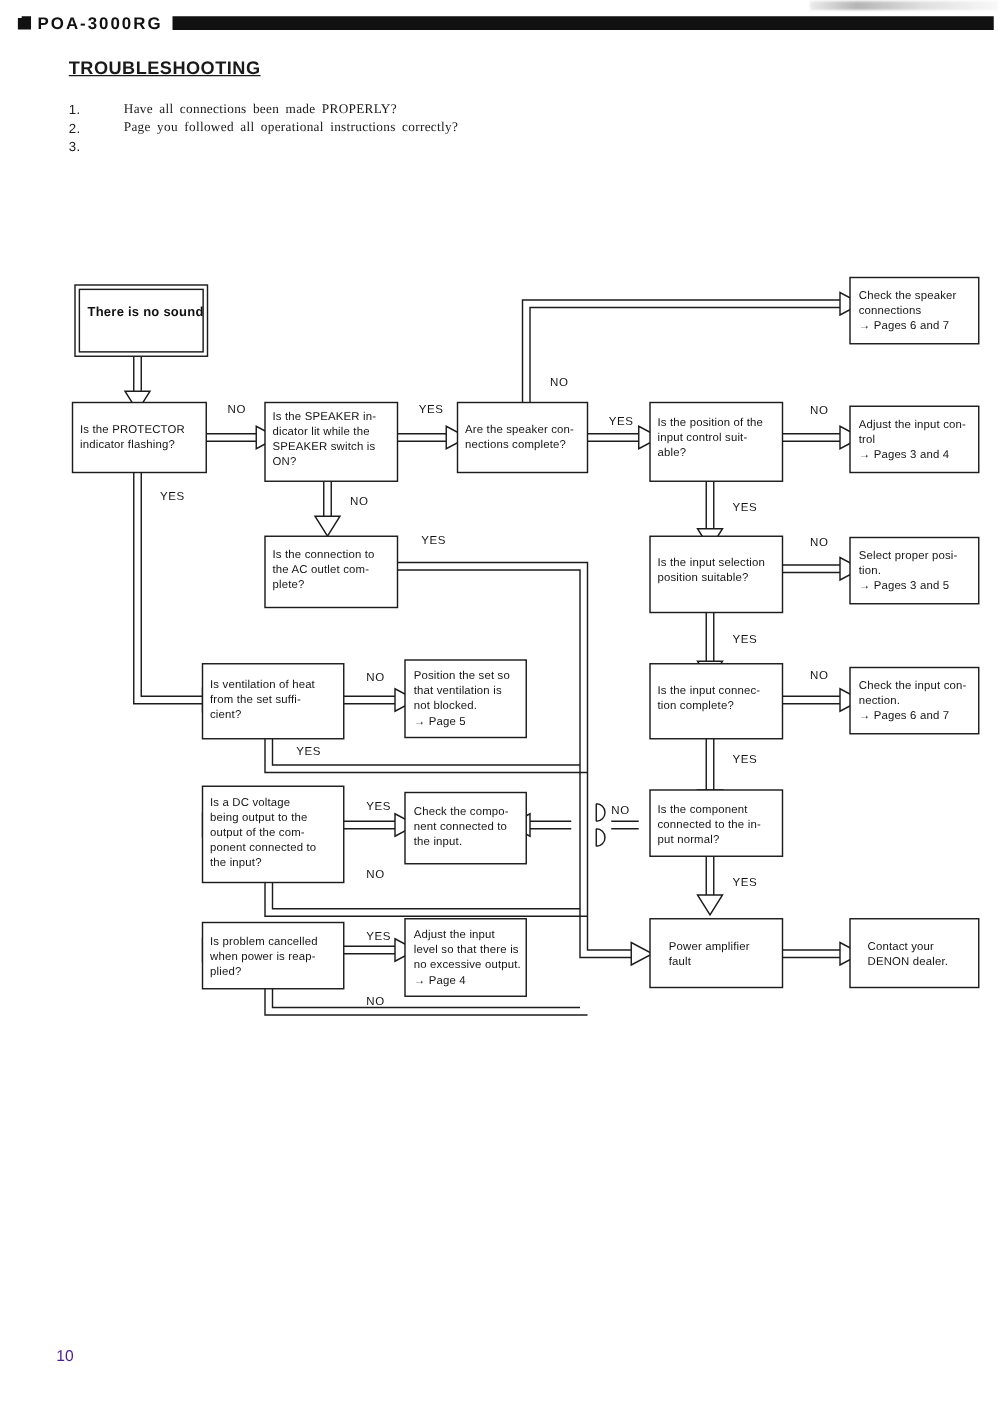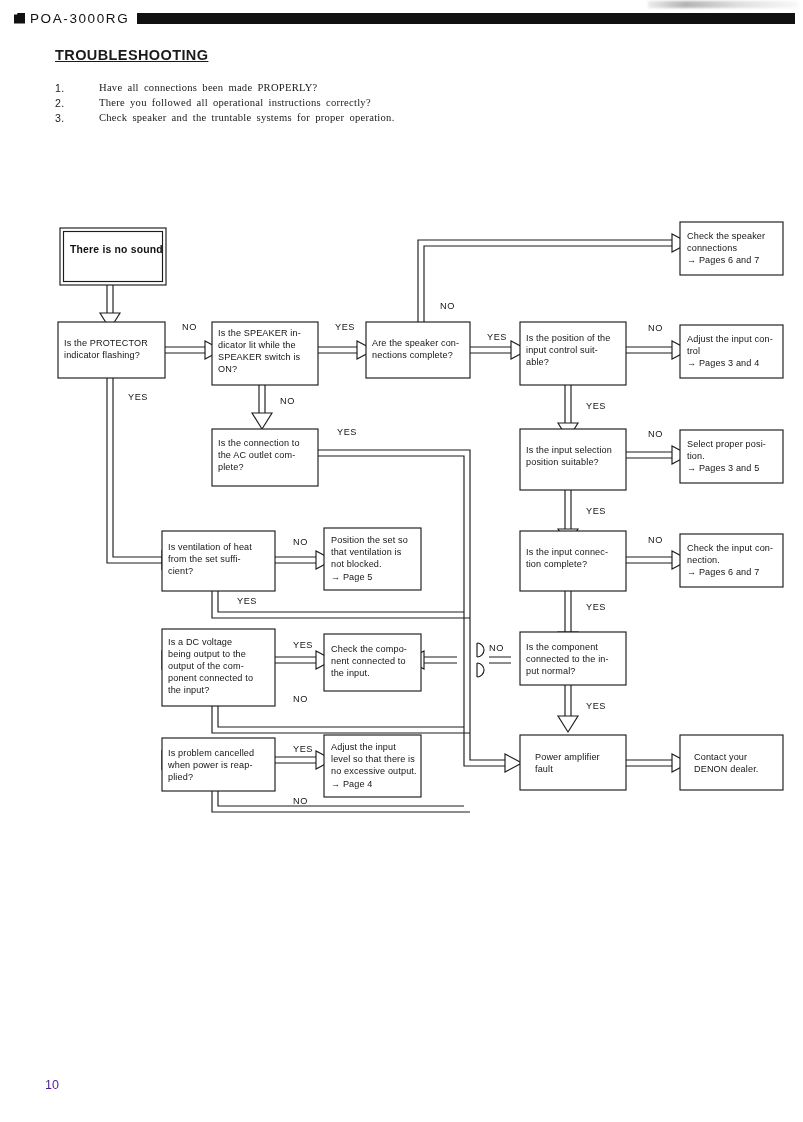--- a/index.html
+++ b/index.html
@@ -8,21 +8,21 @@
     font-family:"Liberation Sans", sans-serif;
     color:#1a1a1a;
     -webkit-font-smoothing:antialiased;
   }
   #page{position:absolute;inset:0;}
 
   
   .hdr{position:absolute;left:14px;top:10px;right:8px;height:16px;display:flex;align-items:center;gap:5px;}
   .hdr-sq{width:11px;height:11px;background:#111;flex:0 0 auto;
           clip-path:polygon(0 18%,30% 18%,30% 0,100% 0,100% 100%,0 100%);}
-  .hdr-model{font-size:13.5px;font-weight:normal;letter-spacing:1.6px;white-space:nowrap;color:#111;}
+  .hdr-model{font-size:13.5px;font-weight:bold;letter-spacing:1.6px;white-space:nowrap;color:#111;}
   .hdr-bar{flex:1 1 auto;height:11px;background:#111;margin-left:3px;}
   .scan-blob{position:absolute;left:648px;top:1px;width:150px;height:7px;
      background:linear-gradient(90deg,rgba(180,180,180,.25),rgba(120,120,120,.55) 25%,rgba(150,150,150,.3) 60%,rgba(200,200,200,.12));
      filter:blur(1px);}
 
   
   .title{position:absolute;left:55px;top:47px;font-size:14.5px;font-weight:bold;letter-spacing:.4px;text-decoration:underline;}
   .numlist{position:absolute;left:55px;top:82px;width:700px;font-size:10.6px;letter-spacing:.25px;}
   .numlist .row{display:flex;margin-bottom:3.2px;}
   .numlist .n{width:44px;flex:0 0 44px;}
@@ -54,25 +54,24 @@
 
   <div class="title">TROUBLESHOOTING</div>
 
   <div class="numlist">
     <div class="row">
       <span class="n">1.</span>
       <span class="t">Have all connections been made PROPERLY?</span>
     </div>
     <div class="row">
       <span class="n">2.</span>
-      <span class="t">There you followed all operational instructions correctly?</span>
+      <span class="t">Page you followed all operational instructions correctly?</span>
     </div>
     <div class="row">
       <span class="n">3.</span>
-      <span class="t">Check speaker and the truntable systems for proper operation.</span>
     </div>
   </div>
 
 
   <svg viewBox="0 0 803 1122">
 
     <g>
 
       <path class="ln" d="M107,285 L107,313 M113,285 L113,313"></path>
 

